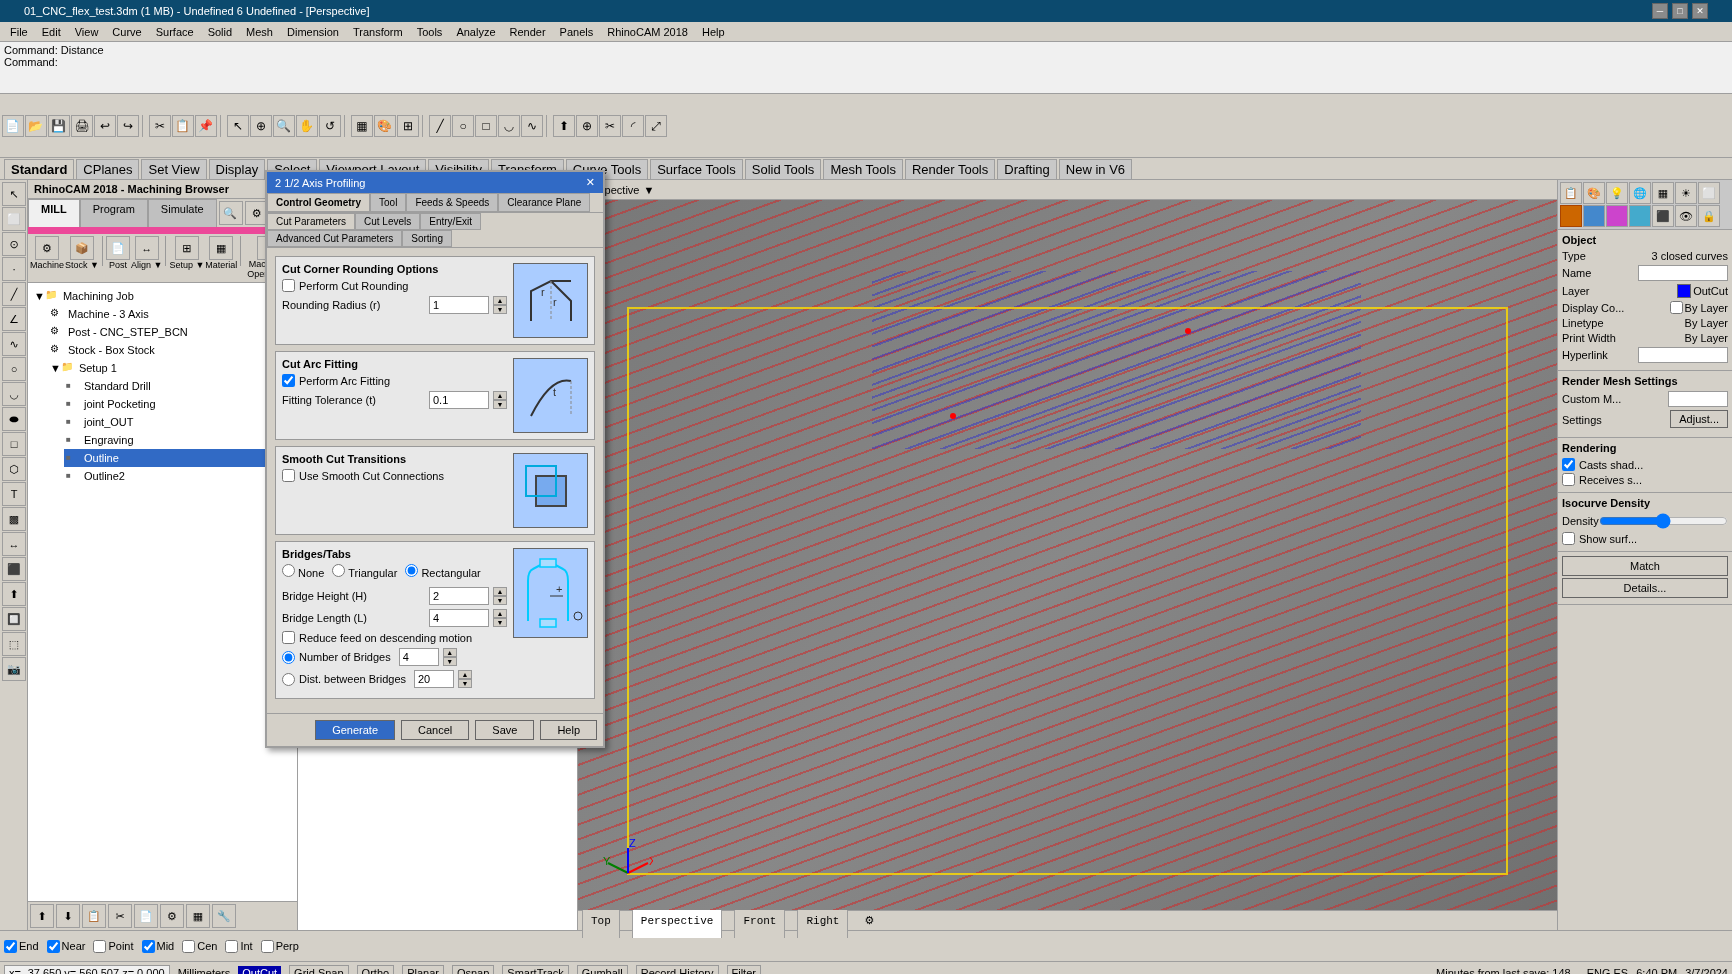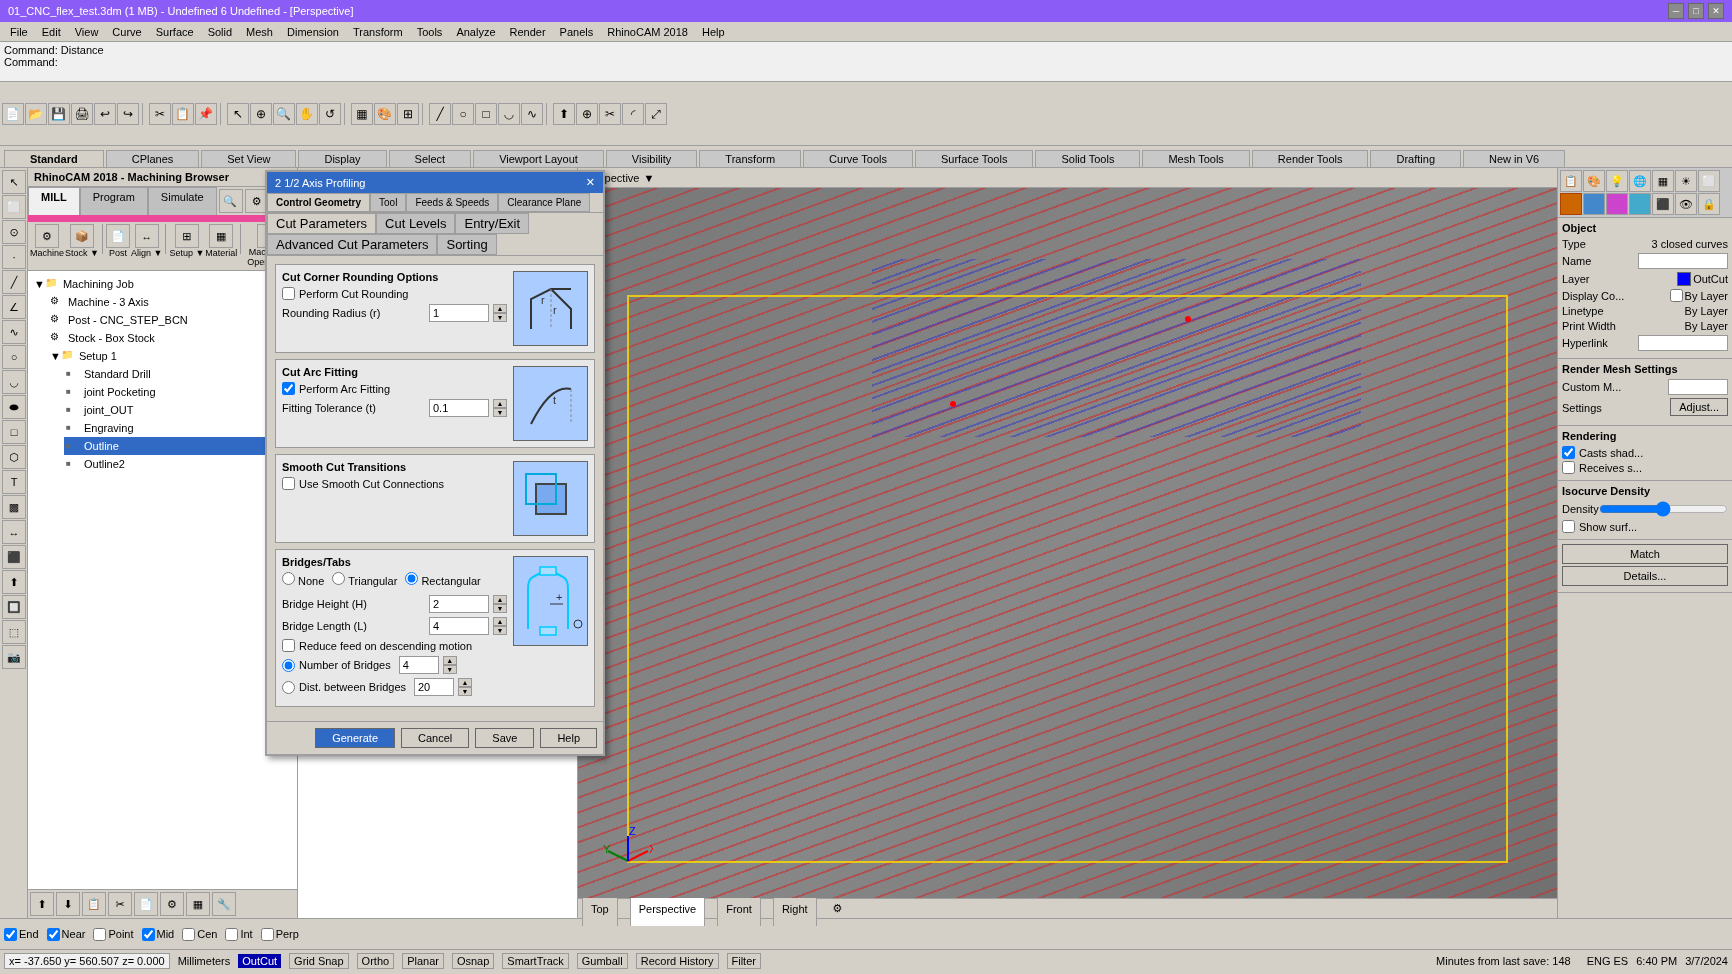--- a/index.html
+++ b/index.html
@@ -1,37 +1,37 @@
 <!DOCTYPE html>
 <html><head>
   <meta charset="utf-8">
   <style>
     * { box-sizing: border-box; margin: 0; padding: 0; font-family: 'Segoe UI', Tahoma, Geneva, Verdana, sans-serif; font-size: 11px; }
     body { width: 1732px; height: 974px; overflow: hidden; background: #d4d0c8; }
 
     
-    #title-bar { background: #8b5cf6; color: white; height: 22px; display: flex; align-items: center; padding: 0 8px; justify-content: space-between; }
+    #title-bar { background: #0c4a6e; color: white; height: 22px; display: flex; align-items: center; padding: 0 24px; justify-content: space-between; }
     #title-bar .controls { display: flex; gap: 4px; }
     #title-bar .ctrl-btn { width: 16px; height: 16px; background: #8b8b8b; border: 1px solid #666; display: flex; align-items: center; justify-content: center; cursor: pointer; font-size: 9px; color: white; }
 
     
     #menu-bar { background: #d4d0c8; height: 20px; display: flex; align-items: center; border-bottom: 1px solid #9e9e9e; padding: 0 4px; gap: 2px; }
     .menu-item { padding: 2px 6px; cursor: pointer; font-size: 11px; }
 
     
-    #command-area { background: #f0f0f0; height: 40px; border-bottom: 1px solid #9e9e9e; padding: 2px 4px; font-size: 11px; }
+    #command-area { background: #f0f0f0; height: 52px; border-bottom: 1px solid #9e9e9e; padding: 2px 4px; font-size: 11px; }
 
     
     #toolbar-area { background: #d4d0c8; border-bottom: 1px solid #9e9e9e; height: 64px; display: flex; align-items: center; padding: 2px; gap: 1px; flex-wrap: wrap; overflow: hidden; }
     .toolbar-btn { width: 22px; height: 22px; background: #d4d0c8; border: 1px solid #9e9e9e; display: flex; align-items: center; justify-content: center; cursor: pointer; font-size: 12px; }
     .toolbar-separator { width: 4px; height: 22px; border-left: 1px solid #9e9e9e; margin: 0 2px; }
 
     
     #tab-bar { background: #d4d0c8; height: 22px; display: flex; align-items: flex-end; border-bottom: 1px solid #9e9e9e; padding: 0 4px; gap: 2px; }
-    .tab { padding: 2px 25px; background: #c8c8c8; border: 1px solid #9e9e9e; border-bottom: none; cursor: pointer; font-size: 11px; }
+    .tab { padding: 2px 6px; background: #c8c8c8; border: 1px solid #9e9e9e; border-bottom: none; cursor: pointer; font-size: 13px; }
     .tab.active { background: #d4d0c8; font-weight: bold; }
 
     
     #main-layout { display: flex; height: calc(974px - 22px - 20px - 52px - 64px - 22px - 30px - 22px); }
 
     
     #rhinocam-panel { width: 270px; background: #f0f0f0; border-right: 1px solid #9e9e9e; display: flex; flex-direction: column; }
     #rhinocam-header { background: #d4d0c8; padding: 3px 6px; border-bottom: 1px solid #9e9e9e; font-size: 11px; font-weight: bold; }
     #rhinocam-tabs { display: flex; background: #d4d0c8; border-bottom: 7px solid #ec4899; }
     .rcam-tab { padding: 3px 12px; cursor: pointer; border: 1px solid #9e9e9e; border-bottom: none; background: #c0c0c0; font-size: 11px; }
@@ -63,21 +63,21 @@
     #mobj-tree { flex: 1; overflow-y: auto; background: white; padding: 4px; }
 
     
     #dialog-overlay { position: absolute; left: 265px; top: 170px; z-index: 100; }
     #axis-dialog { width: 340px; background: #d4d0c8; border: 2px solid #9e9e9e; box-shadow: 3px 3px 6px rgba(0,0,0,0.4); }
     #dialog-title { background: #316ac5; color: white; padding: 4px 8px; display: flex; justify-content: space-between; align-items: center; cursor: move; }
     #dialog-tabs { display: flex; background: #d4d0c8; border-bottom: 1px solid #9e9e9e; flex-wrap: wrap; }
     .dlg-tab { padding: 3px 8px; cursor: pointer; border: 1px solid #9e9e9e; background: #c0c0c0; font-size: 10px; }
     .dlg-tab.active { background: #d4d0c8; font-weight: bold; }
     #dialog-subtabs { display: flex; background: #d4d0c8; border-bottom: 1px solid #9e9e9e; flex-wrap: wrap; }
-    .dlg-subtab { padding: 2px 8px; cursor: pointer; border: 1px solid #9e9e9e; background: #c0c0c0; font-size: 13px; text-align: center; }
+    .dlg-subtab { padding: 2px 8px; cursor: pointer; border: 1px solid #9e9e9e; background: #c0c0c0; font-size: 10px; text-align: center; }
     .dlg-subtab.active { background: #d4d0c8; }
     #dialog-content { padding: 8px; background: #d4d0c8; }
     .dialog-section { background: #e8e8e8; border: 1px solid #999; padding: 6px; margin-bottom: 6px; }
     .section-title { font-weight: bold; font-size: 11px; margin-bottom: 4px; }
     .field-row { display: flex; align-items: center; gap: 4px; margin-bottom: 4px; }
     .field-label { font-size: 11px; flex: 1; }
     .field-input { width: 60px; height: 18px; border: 1px solid #999; padding: 1px 3px; font-size: 11px; }
     .field-spinner { display: flex; flex-direction: column; }
     .spin-btn { width: 14px; height: 9px; background: #d4d0c8; border: 1px solid #999; display: flex; align-items: center; justify-content: center; cursor: pointer; font-size: 7px; line-height: 1; }
     .checkbox-row { display: flex; align-items: center; gap: 4px; margin-bottom: 4px; }
@@ -86,21 +86,21 @@
     .radio-group input[type=radio] { margin: 0; }
     #dialog-buttons { display: flex; justify-content: flex-end; gap: 6px; padding: 6px; background: #d4d0c8; border-top: 1px solid #9e9e9e; }
     .dlg-btn { padding: 3px 16px; background: #d4d0c8; border: 1px solid #666; cursor: pointer; font-size: 11px; }
     .dlg-btn.primary { background: #316ac5; color: white; }
 
     
     #viewport { flex: 1; background: #808080; position: relative; display: flex; flex-direction: column; }
     #viewport-header { height: 20px; background: #d4d0c8; border-bottom: 1px solid #9e9e9e; display: flex; align-items: center; padding: 0 4px; gap: 4px; }
     #viewport-canvas { flex: 1; background: linear-gradient(135deg, #787878 0%, #888 50%, #707070 100%); position: relative; overflow: hidden; }
     #viewport-footer { height: 20px; background: #d4d0c8; border-top: 1px solid #9e9e9e; display: flex; align-items: center; padding: 0 4px; gap: 12px; }
-    .vp-tab { padding: 11px 8px; cursor: pointer; border: 1px solid #9e9e9e; border-bottom: none; background: #d4d0c8; font-size: 11px; }
+    .vp-tab { padding: 11px 8px; cursor: pointer; border: 1px solid #9e9e9e; border-bottom: none; background: #d4d0c8; font-size: 11px; font-family: Liberation Mono, monospace; }
     .vp-tab.active { background: white; }
 
     
     #right-panel { width: 175px; background: #d4d0c8; border-left: 1px solid #9e9e9e; display: flex; flex-direction: column; overflow-y: auto; }
     #right-panel-icons { display: flex; flex-wrap: wrap; padding: 2px; gap: 1px; border-bottom: 1px solid #9e9e9e; background: #c8c8c8; }
     .rp-icon { width: 22px; height: 22px; background: #d4d0c8; border: 1px solid #9e9e9e; display: flex; align-items: center; justify-content: center; cursor: pointer; font-size: 11px; }
     .rp-section { border-bottom: 1px solid #9e9e9e; padding: 4px; }
     .rp-section-title { font-weight: bold; font-size: 11px; margin-bottom: 4px; }
     .rp-row { display: flex; justify-content: space-between; align-items: center; margin-bottom: 3px; font-size: 11px; }
     .rp-value { color: #000; }

